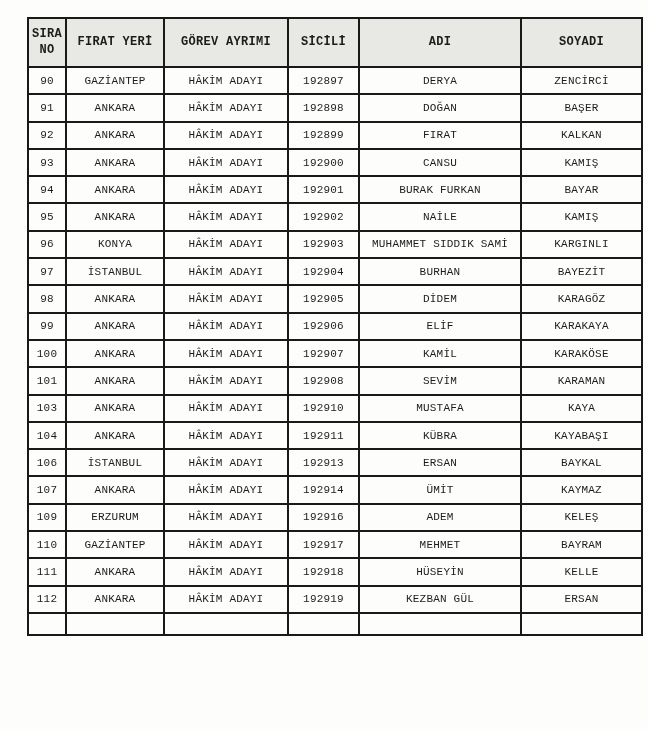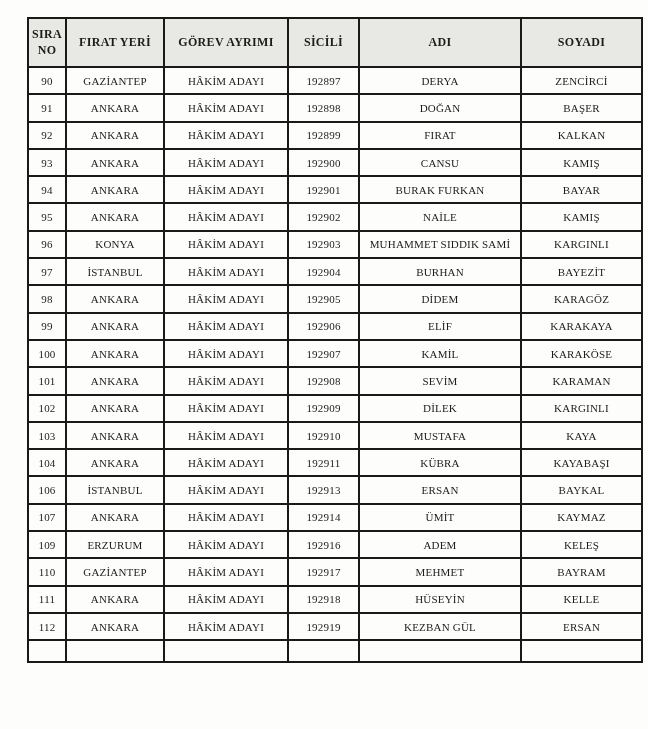--- a/index.html
+++ b/index.html
@@ -6,21 +6,21 @@
     margin: 0;
     padding: 0;
     background: #ffffff;
   }
   .page {
     position: relative;
     width: 648px;
     height: 729px;
     background: #fdfdfc;
     overflow: hidden;
-    font-family: Liberation Serif, serif;
+    font-family: Liberation Mono, monospace;
   }
   table.doc-table {
     position: absolute;
     left: 27px;
     top: 17px;
     width: 614px;
     table-layout: fixed;
     border-collapse: collapse;
   }
   table.doc-table col.c-no     { width: 38px; }
@@ -173,28 +173,20 @@
         </tr>
         <tr>
           <td>101</td>
           <td>ANKARA</td>
           <td>HÂKİM ADAYI</td>
           <td>192908</td>
           <td>SEVİM</td>
           <td>KARAMAN</td>
         </tr>
         <tr>
-          <td>102</td>
-          <td>ANKARA</td>
-          <td>HÂKİM ADAYI</td>
-          <td>192909</td>
-          <td>DİLEK</td>
-          <td>KARGINLI</td>
-        </tr>
-        <tr>
           <td>103</td>
           <td>ANKARA</td>
           <td>HÂKİM ADAYI</td>
           <td>192910</td>
           <td>MUSTAFA</td>
           <td>KAYA</td>
         </tr>
         <tr>
           <td>104</td>
           <td>ANKARA</td>

